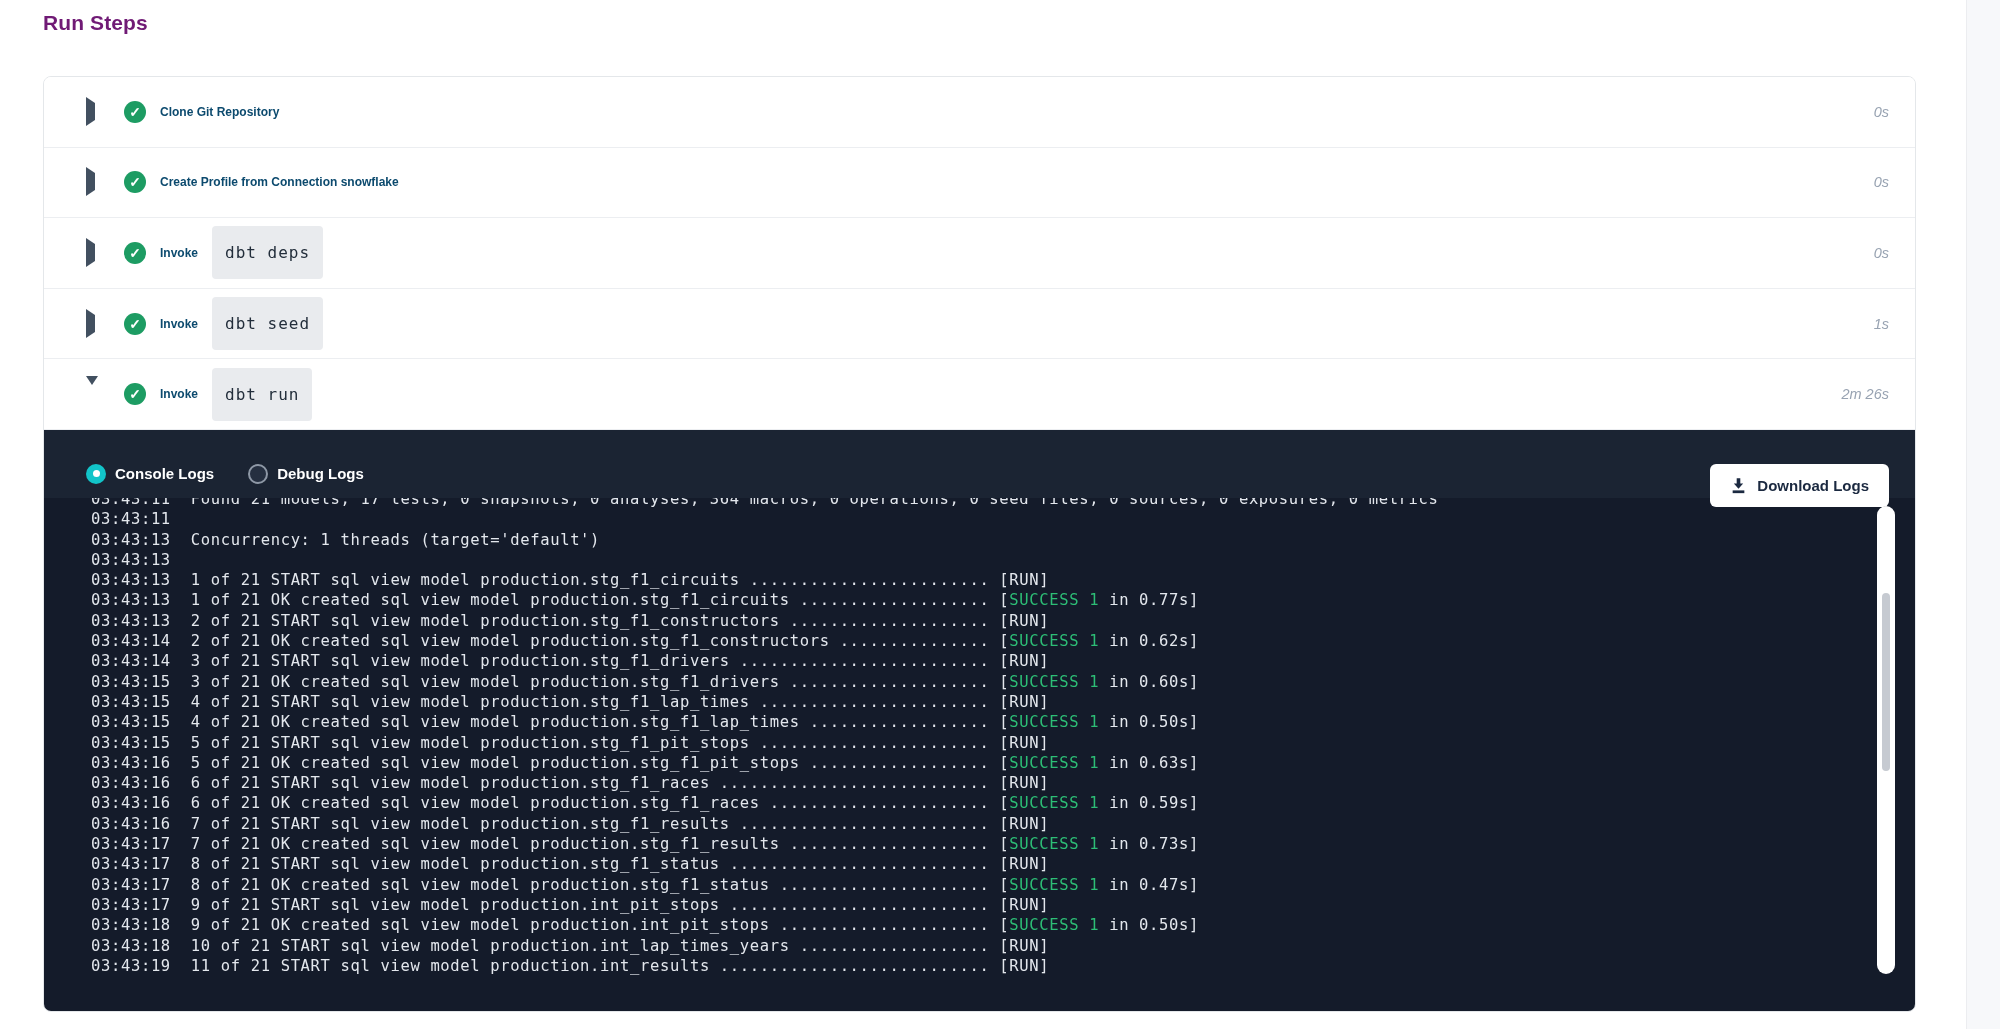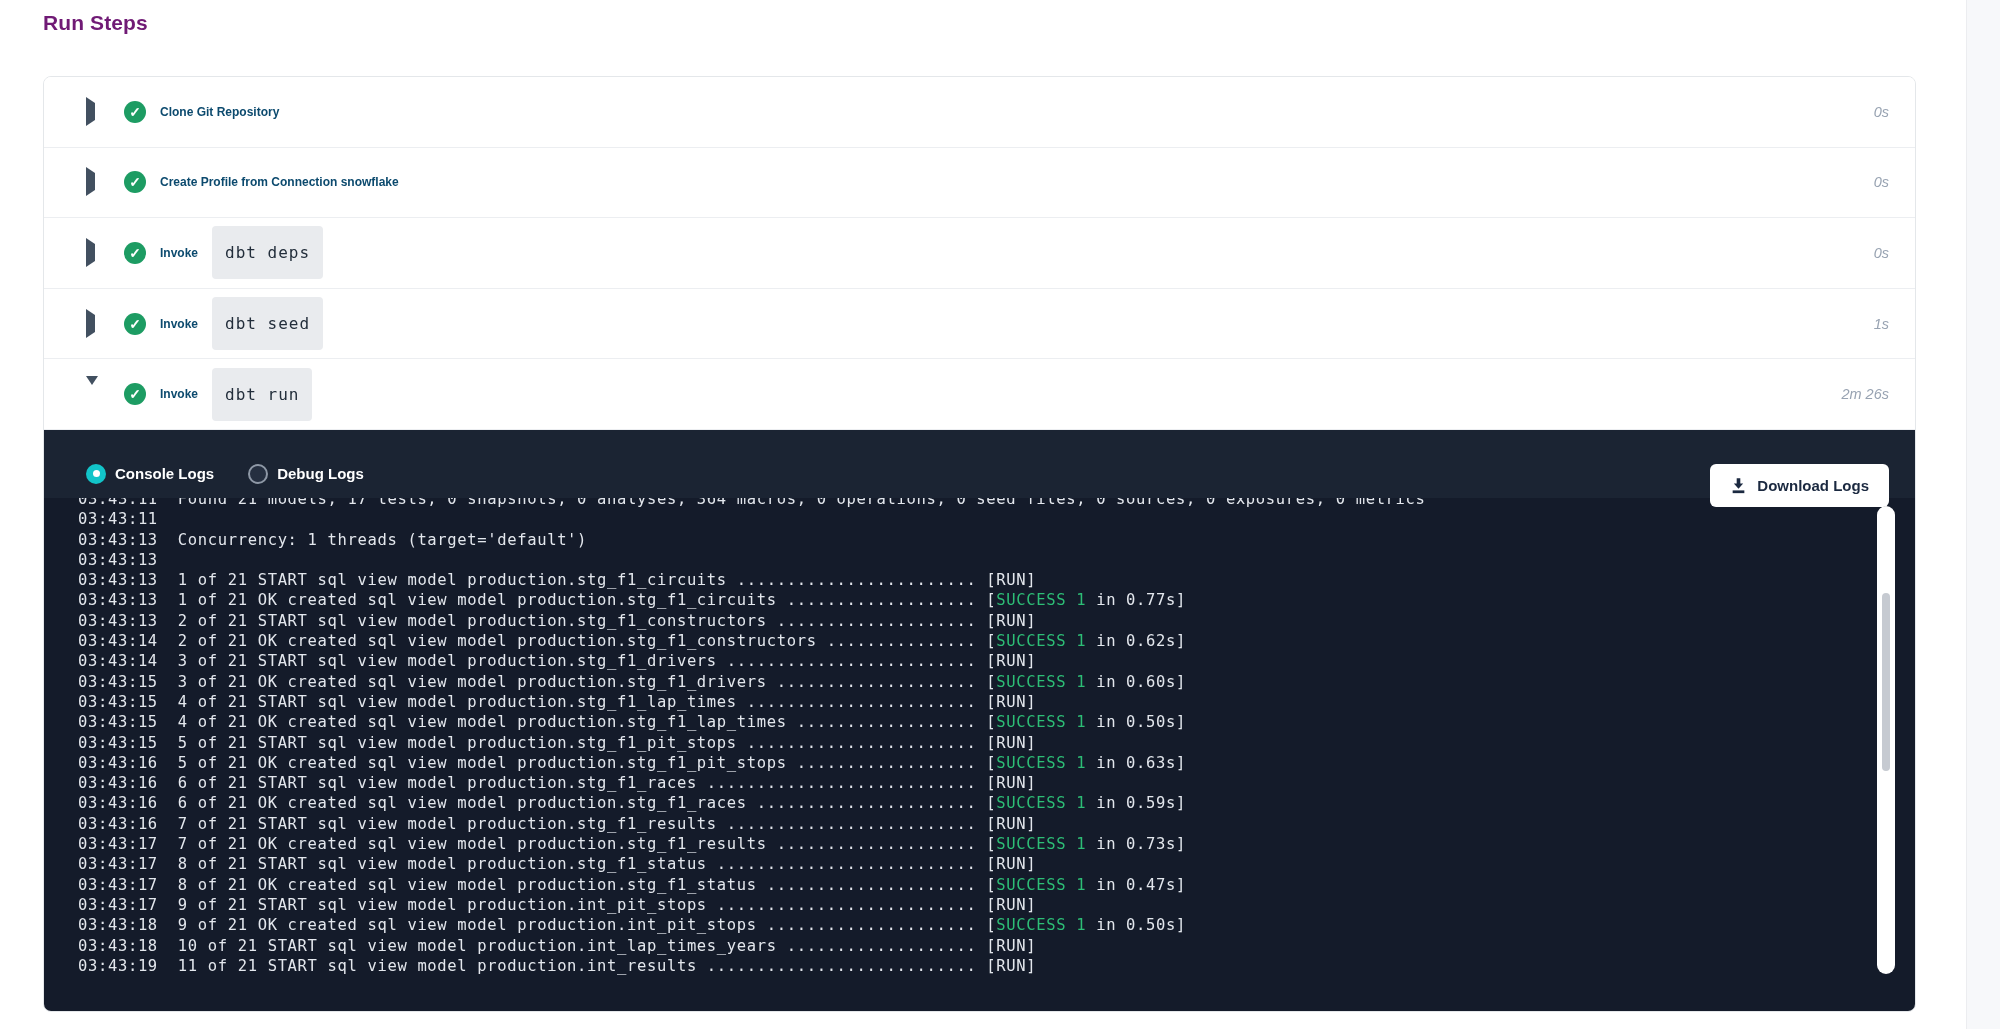--- a/index.html
+++ b/index.html
@@ -51,21 +51,21 @@
   .radio-off { background:#252f40; border:2px solid #8e98a6; }
   .radio-label { color:#ffffff; font-size:15px; font-weight:700; margin-left:9px; }
 
   .download-btn { margin-left:auto; height:43px; background:#ffffff; border:none; border-radius:6px;
                   display:flex; align-items:center; padding:0 20px; cursor:pointer;
                   font-family:"Liberation Sans", sans-serif;margin-top:23px; }
   .download-btn svg { margin-right:10px; }
   .download-label { font-size:15px; font-weight:700; color:#1b2940; }
 
   .log-body { position:absolute; left:0; top:68px; width:100%; height:514px; overflow:hidden; }
-  .log-lines { margin-top:-9px; padding-left:34px; }
+  .log-lines { margin-top:-9px; padding-left:47px; }
   .log-line { height:20.3px; white-space:pre; font-family:"DejaVu Sans Mono", monospace;
               font-size:15.5px; letter-spacing:0.65px; line-height:20.3px; }
   .seg-w { color:#e3e7ed; }
   .seg-g { color:#2dbe76; }
 
   .log-scrollbar { position:absolute; right:20px; top:76px; width:18px; height:468px;
                    background:#ffffff; border-radius:9px; }
   .log-scroll-thumb { position:absolute; left:5px; top:87px; width:8px; height:178px;
                       background:#c6cad1; border-radius:4px; }
 </style>

